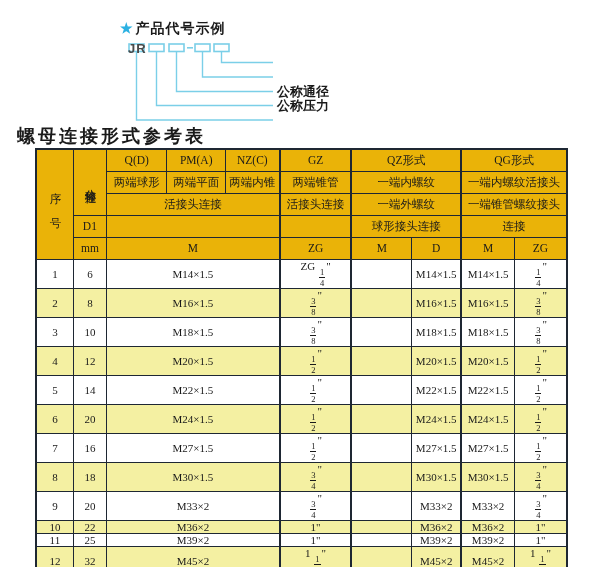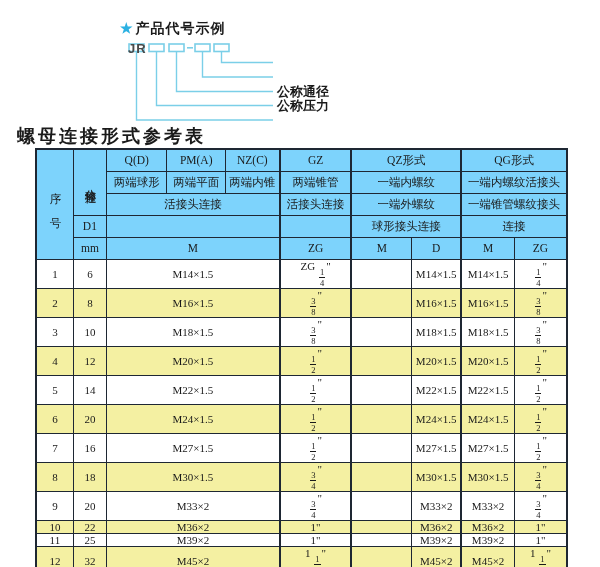--- a/index.html
+++ b/index.html
@@ -22,21 +22,21 @@
   table.ref{
     position:absolute;left:35px;top:148px;width:533px;height:411px;
     border-collapse:collapse;table-layout:fixed;
     font-family:"Liberation Serif",serif;font-size:11.5px;
     border:2px solid #1e2733;
   }
   table.ref th,table.ref td{
     border:1px solid #1e2733;padding:0;text-align:center;vertical-align:middle;
     font-weight:normal;overflow:hidden;
   }
-  table.ref thead th,table.ref thead td{background:#7dd3fc;font-family:Liberation Serif, serif;}
+  table.ref thead th,table.ref thead td{background:#eab308;font-family:Liberation Serif, serif;}
   table.ref thead tr{height:22px;}
   table.ref tbody td{background:#ffffff;font-size:11px;}
   table.ref tbody tr.alt td{background:#f4f0a2;}
   .gb{border-left-width:2px !important;}
   .vtext{writing-mode:vertical-rl;text-orientation:upright;}
   .seqv{letter-spacing:26px;padding-top:10px !important;}
   .dnv{letter-spacing:1px;}
   .frac{display:inline-flex;flex-direction:column;align-items:center;vertical-align:-5px;line-height:1;font-size:8.5px;margin:0 1px;}
   .frac .fnum{display:block;border-bottom:1px solid #1a1a1a;padding:0 1px 1px 1px;}
   .frac .fden{display:block;padding-top:1px;}

